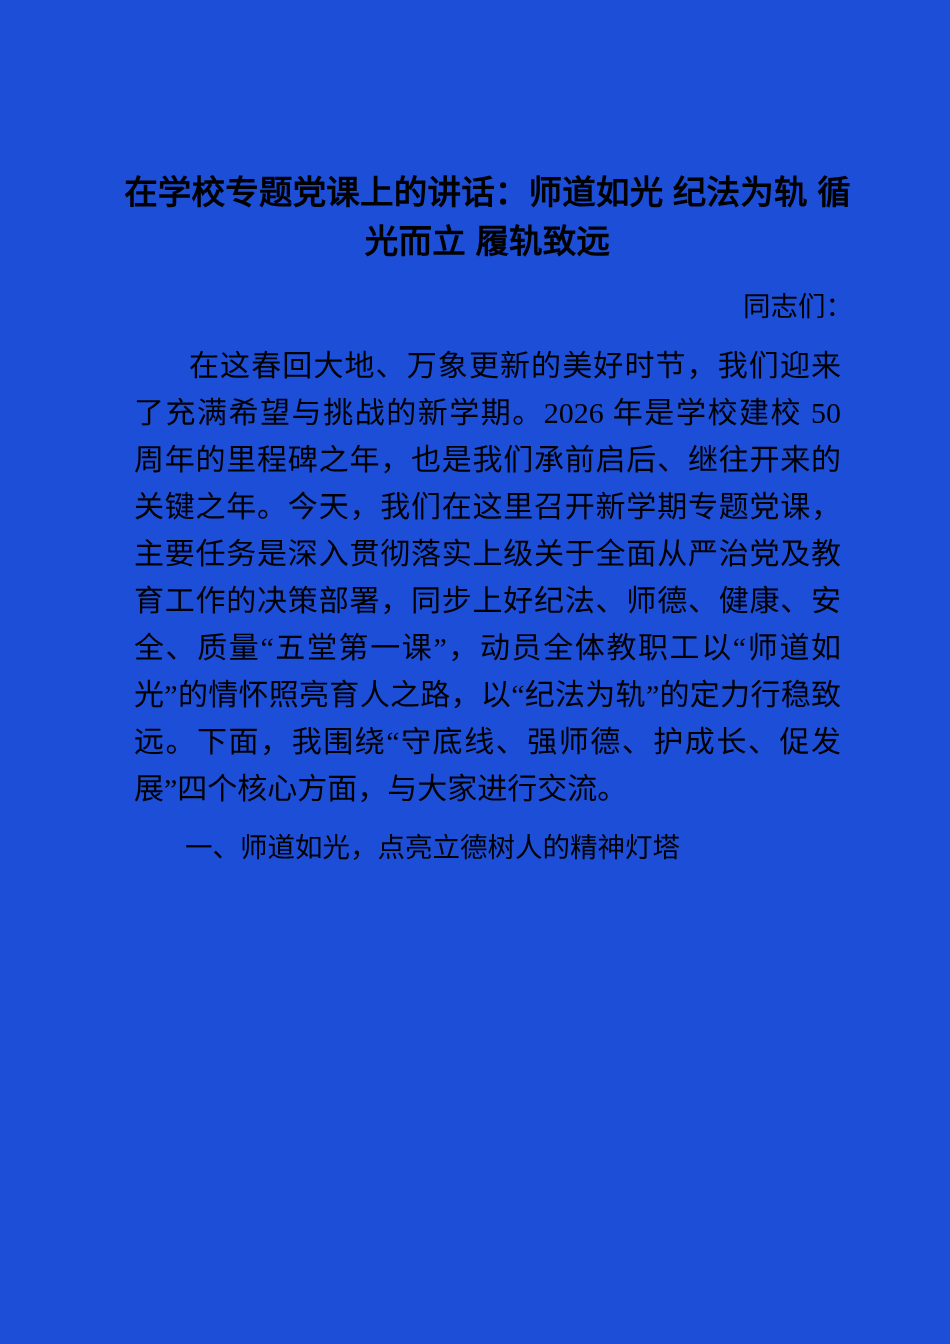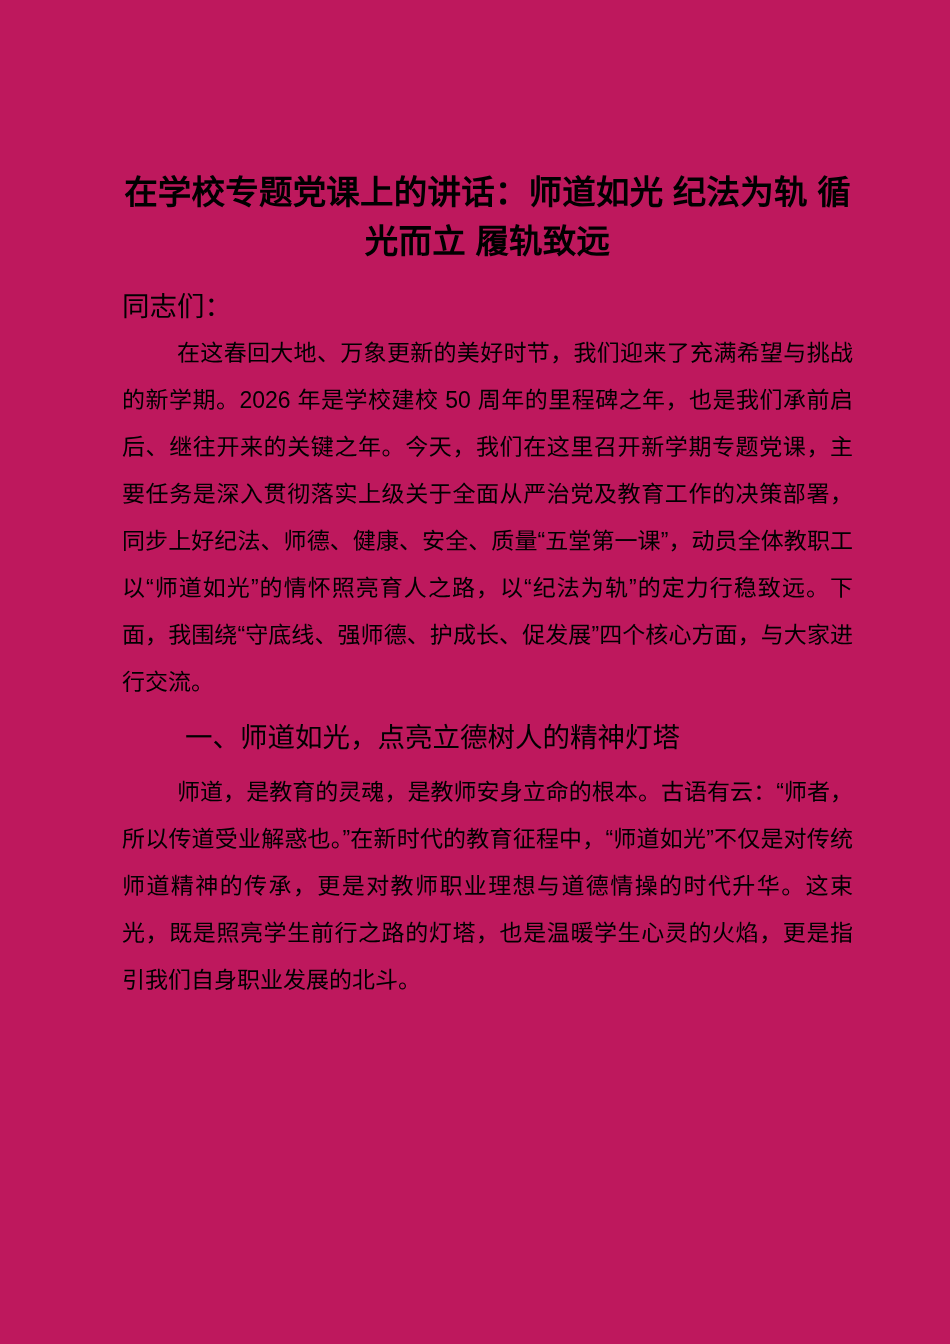--- a/index.html
+++ b/index.html
@@ -13,21 +13,21 @@
     font-family: "Liberation Sans", "DejaVu Sans", sans-serif;
     color: #000000;
     -webkit-font-smoothing: antialiased;
   }
 
   .page {
     position: relative;
     width: 950px;
     height: 1344px;
     margin: 0 auto;
-    background: #be185d;
+    background: #1d4ed8;
     box-sizing: border-box;
     overflow: hidden;
   }
 
   .doc-body {
     position: absolute;
     left: 122px;
     top: 168px;
     width: 731px;
   }
@@ -39,35 +39,36 @@
     text-align: center;
     letter-spacing: 0.2px;
     margin: 0 0 17px 0;
     word-break: break-all;
   }
 
   .salutation {
     font-size: 27.5px;
     font-weight: normal;
     line-height: 47px;
-    text-align: left;
+    text-align: right;
     margin: 0 0 0 0;
     text-indent: 0;
     word-break: break-all;
   }
 
   .para {
-    font-size: 23px;
+    font-size: 30px;
     font-weight: normal;
     line-height: 47px;
     text-align: justify;
     text-align-last: left;
     text-indent: 55px;
-    margin: 0;
+    margin: 12px;
     word-break: break-all;
+    font-family: Liberation Serif, serif;
   }
 
   .section-heading {
     font-size: 27.5px;
     font-weight: normal;
     line-height: 47px;
     text-align: left;
     text-indent: 55px;
     margin: 8px;
     word-break: break-all;
@@ -81,17 +82,16 @@
   <div class="doc-body">
 
     <h1 class="doc-title">在学校专题党课上的讲话：师道如光 纪法为轨 循光而立 履轨致远</h1>
 
     <p class="salutation">同志们：</p>
 
     <p class="para">在这春回大地、万象更新的美好时节，我们迎来了充满希望与挑战的新学期。2026 年是学校建校 50 周年的里程碑之年，也是我们承前启后、继往开来的关键之年。今天，我们在这里召开新学期专题党课，主要任务是深入贯彻落实上级关于全面从严治党及教育工作的决策部署，同步上好纪法、师德、健康、安全、质量“五堂第一课”，动员全体教职工以“师道如光”的情怀照亮育人之路，以“纪法为轨”的定力行稳致远。下面，我围绕“守底线、强师德、护成长、促发展”四个核心方面，与大家进行交流。</p>
 
     <p class="section-heading">一、师道如光，点亮立德树人的精神灯塔</p>
 
-    <p class="para">师道，是教育的灵魂，是教师安身立命的根本。古语有云：“师者，所以传道受业解惑也。”在新时代的教育征程中，“师道如光”不仅是对传统师道精神的传承，更是对教师职业理想与道德情操的时代升华。这束光，既是照亮学生前行之路的灯塔，也是温暖学生心灵的火焰，更是指引我们自身职业发展的北斗。</p>
 
   </div>
 
 </div>
 
 </body></html>

